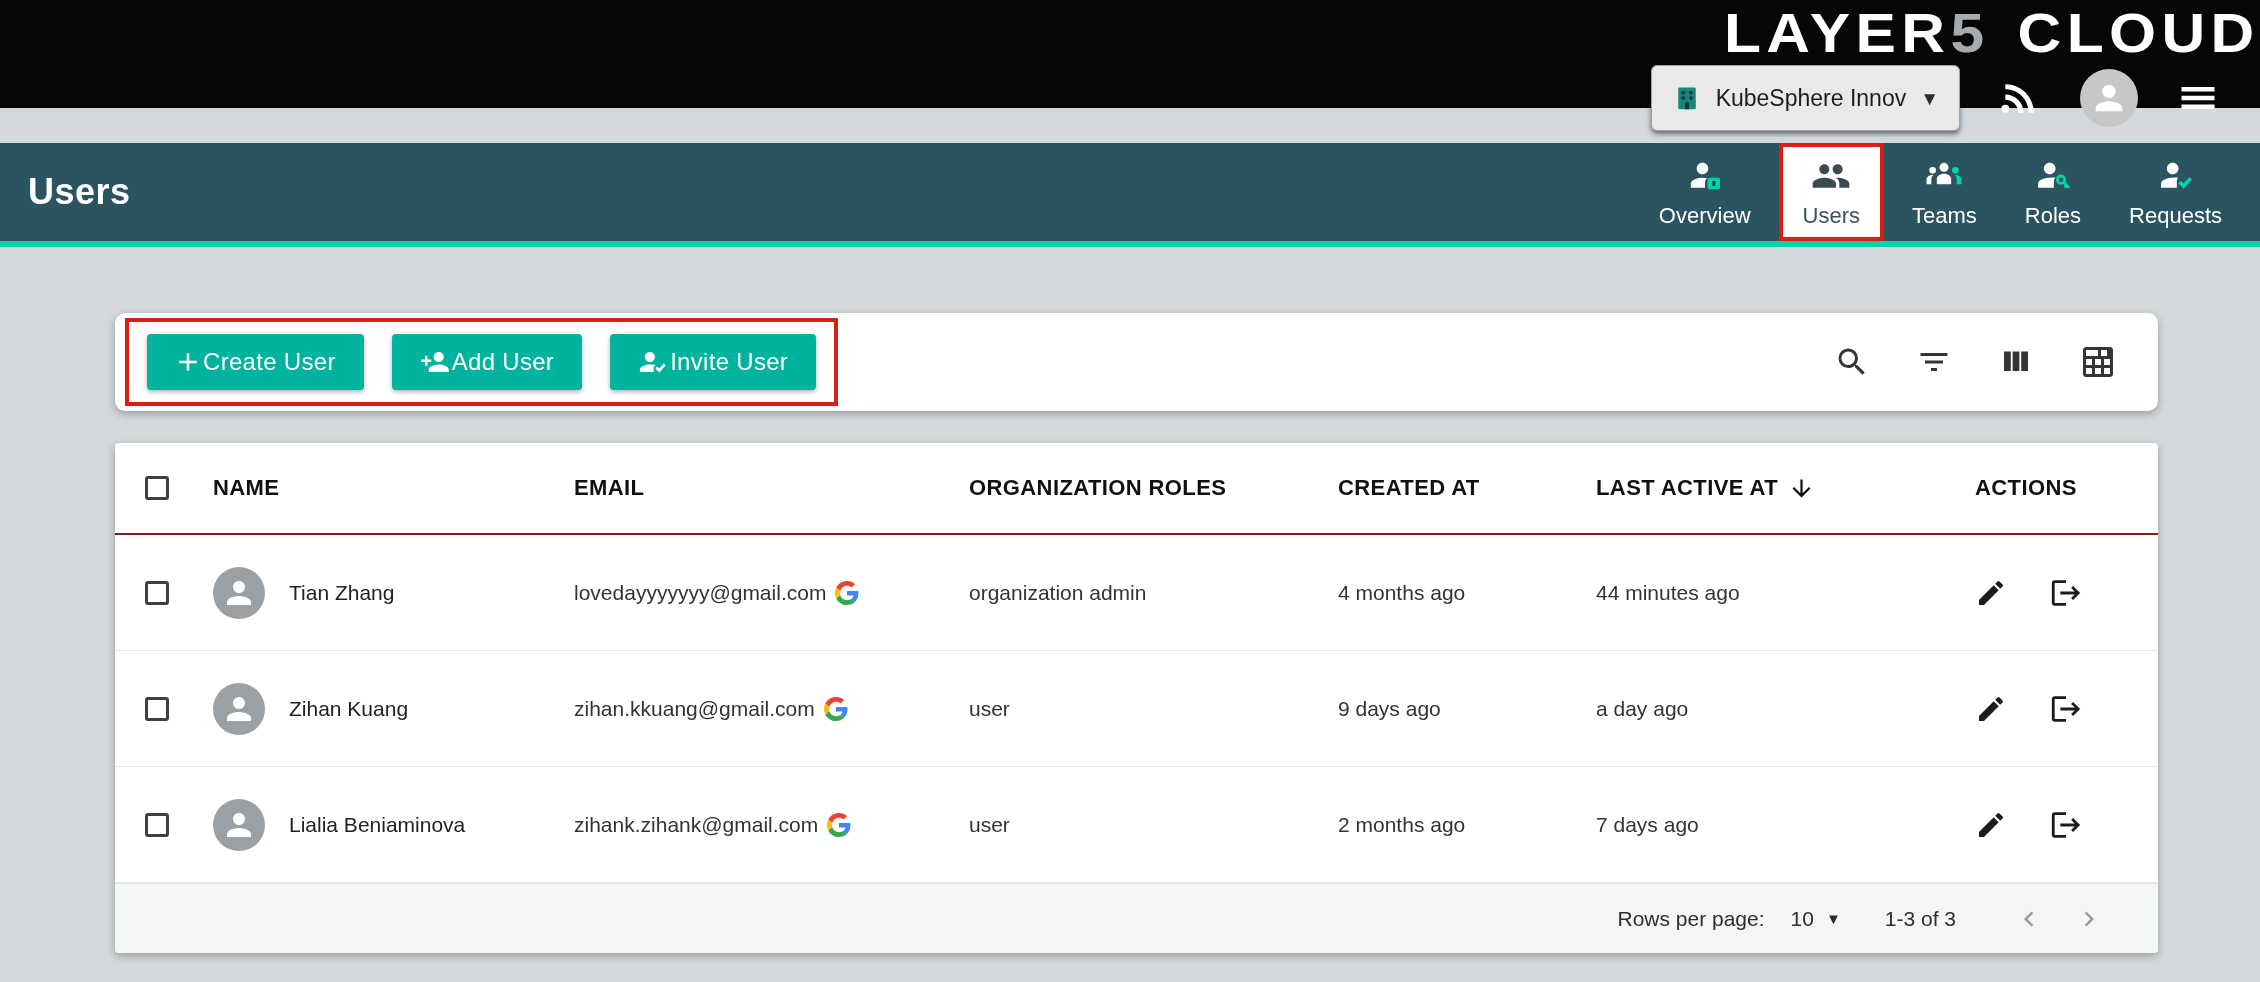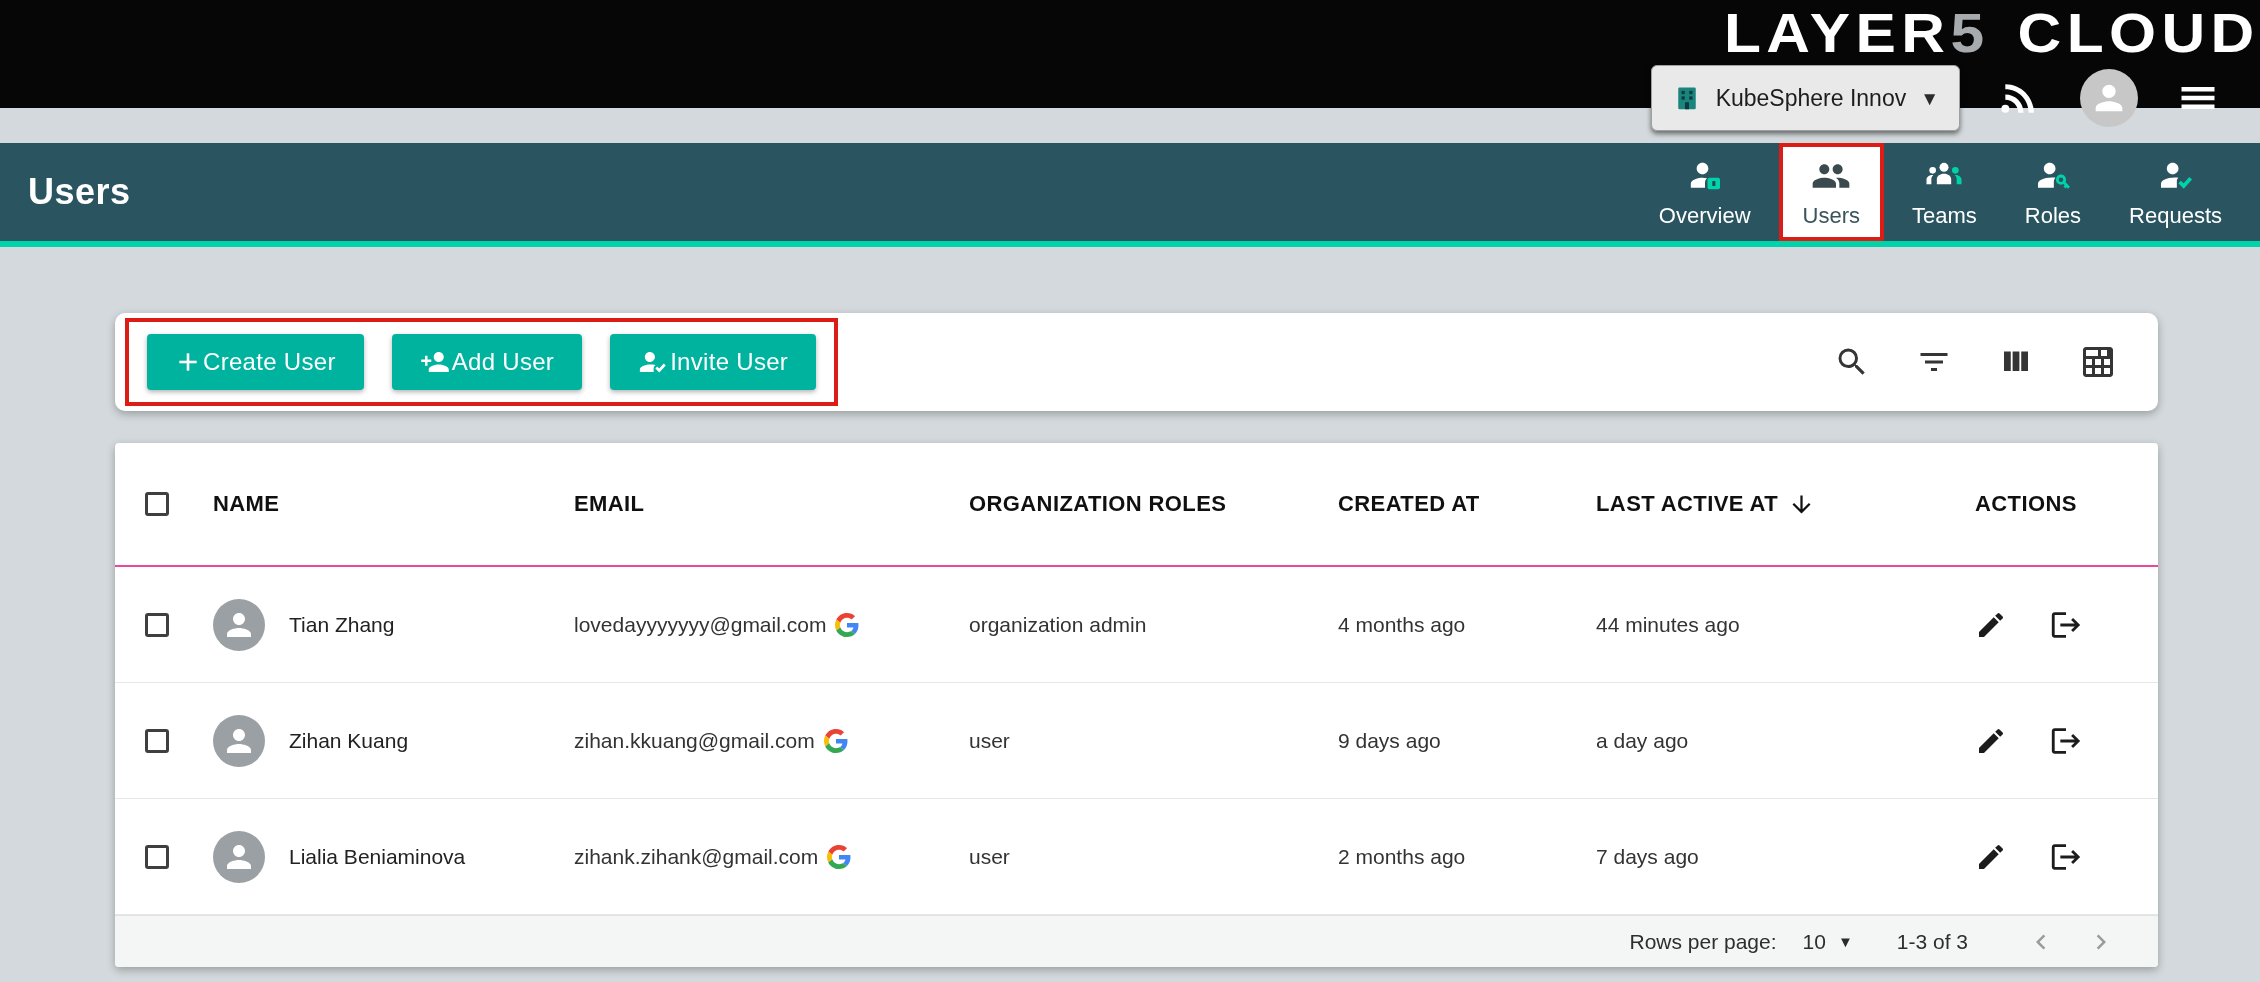--- a/index.html
+++ b/index.html
@@ -31,32 +31,32 @@
   
   .toolbar-card { margin:66px 102px 0 115px; height:98px; background:#fff; border-radius:10px; box-shadow:0 3px 9px rgba(0,0,0,.28); display:flex; align-items:center; justify-content:space-between; padding:0 42px 0 10px; }
   .btn-highlight { display:flex; align-items:center; gap:28px; border:4px solid #dc1d15; padding:12px 18px; }
   .btn { height:56px; background:#00B39F; color:#fff; border:none; border-radius:4px; font-size:24px; font-family:inherit; display:flex; align-items:center; gap:2px; padding:0 28px; cursor:pointer; box-shadow:0 2px 5px rgba(0,0,0,.3); letter-spacing:.3px; }
   .toolbar-icons { display:flex; align-items:center; gap:46px; }
   .toolbar-icons .icon-btn svg { fill:#353535; }
 
   
   .table-card { margin:32px 102px 0 115px; background:#fff; border-radius:4px; box-shadow:0 3px 9px rgba(0,0,0,.28); overflow:hidden; }
   .row-grid { display:grid; grid-template-columns:98px 361px 395px 369px 258px 361px 1fr; align-items:center; }
-  .thead { height:124px; border-bottom:2px solid #ec4899; }
+  .thead { height:92px; border-bottom:2px solid #7f1d1d; }
   .th { font-weight:700; font-size:22px; color:#101010; letter-spacing:.4px; display:flex; align-items:center; gap:10px; }
   .trow { height:116px; border-bottom:1px solid #e7e7e7; font-size:21px; color:#333; }
   .cell-check { display:flex; justify-content:flex-start; padding-left:30px; }
   .checkbox { width:24px; height:24px; border:3px solid #3f3f3f; border-radius:3px; background:#fff; cursor:pointer; flex:none; }
   .name-cell { display:flex; align-items:center; gap:24px; color:#222; }
   .row-avatar { width:52px; height:52px; border-radius:50%; background:#9aa0a3; display:flex; align-items:center; justify-content:center; flex:none; }
   .email-cell { display:flex; align-items:center; gap:9px; }
   .actions-cell { display:flex; align-items:center; gap:42px; padding-left:18px; }
   .actions-cell .icon-btn svg { fill:#1c1c1c; }
 
-  .tfoot { height:52px; background:#f4f5f5; border-top:1px solid #e2e2e2; display:flex; align-items:center; justify-content:flex-end; font-size:21px; color:#2e2e2e; padding-right:42px; }
+  .tfoot { height:70px; background:#f4f5f5; border-top:1px solid #e2e2e2; display:flex; align-items:center; justify-content:flex-end; font-size:21px; color:#2e2e2e; padding-right:54px; }
   .rpp-label { margin-right:26px; }
   .rpp-select { display:flex; align-items:center; gap:12px; background:none; border:none; font-size:21px; color:#2e2e2e; cursor:pointer; font-family:inherit; margin-right:44px; }
   .range { margin-right:58px; }
   .pg { background:none; border:none; cursor:pointer; display:flex; align-items:center; padding:0; }
   .pg svg { fill:#9b9b9b; }
   .pg + .pg { margin-left:30px; }
 </style>
 </head>
 <body>
 

